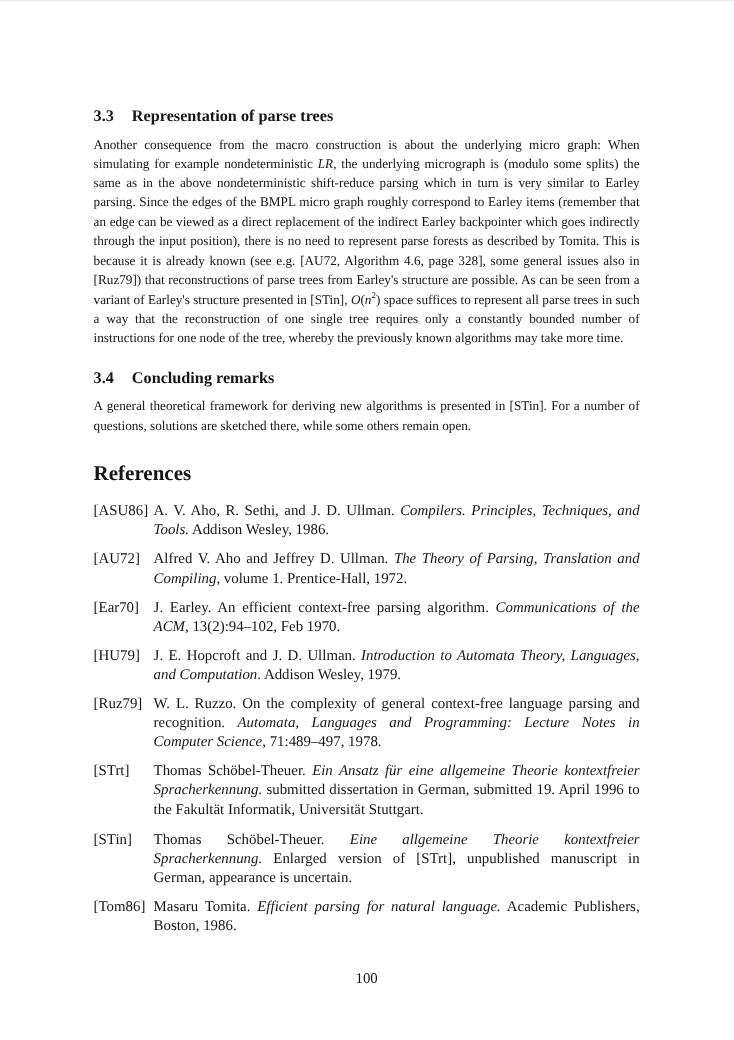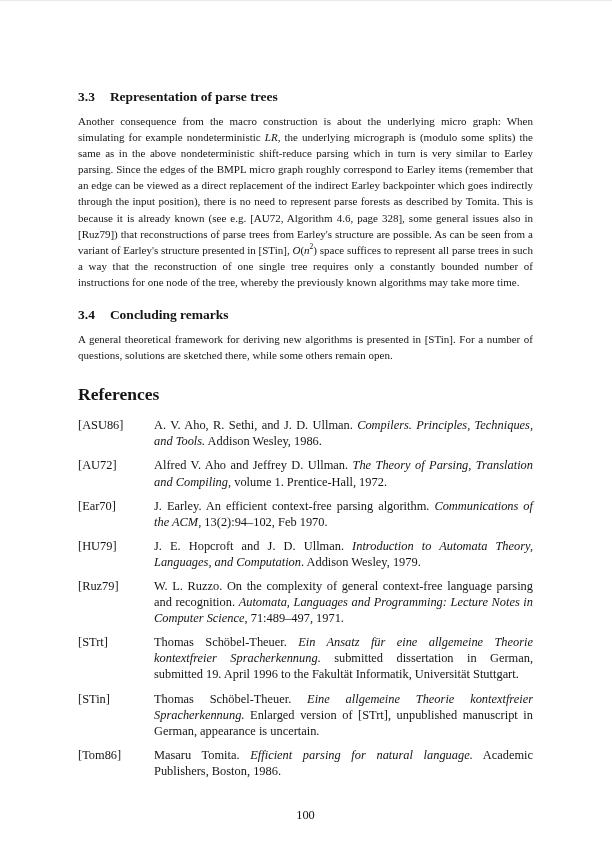--- a/index.html
+++ b/index.html
@@ -51,30 +51,28 @@
     margin: 21px 0 12px 0;
   }
   .refs {
     margin-top: 12px;
   }
   .ref {
     display: flex;
     font-size: 12.4px;
     line-height: 16.1px;
     margin-bottom: 8px;
-    gap: 10px;
   }
   .ref-label {
     flex: 0 0 50px;
     width: 50px;
   }
   .ref-text {
     flex: 1;
     text-align: justify;
-    margin-left: 16px;
   }
   .page-num {
     text-align: center;
     font-size: 12.4px;
     margin-top: 29px;
   }
 </style>
 </head>
 <body>
 
@@ -111,21 +109,21 @@
       <span class="ref-text"><span>J. Earley. An efficient context-free parsing algorithm. </span><span class="it">Communications of the ACM</span><span>, 13(2):94–102, Feb 1970.</span></span>
     </div>
 
     <div class="ref">
       <span class="ref-label">[HU79]</span>
       <span class="ref-text"><span>J. E. Hopcroft and J. D. Ullman. </span><span class="it">Introduction to Automata Theory, Languages, and Computation</span><span>. Addison Wesley, 1979.</span></span>
     </div>
 
     <div class="ref">
       <span class="ref-label">[Ruz79]</span>
-      <span class="ref-text"><span>W. L. Ruzzo. On the complexity of general context-free language parsing and recognition. </span><span class="it">Automata, Languages and Programming: Lecture Notes in Computer Science</span><span>, 71:489–497, 1971.</span></span>
+      <span class="ref-text"><span>W. L. Ruzzo. On the complexity of general context-free language parsing and recognition. </span><span class="it">Automata, Languages and Programming: Lecture Notes in Computer Science</span><span>, 71:489–497, 1978.</span></span>
     </div>
 
     <div class="ref">
       <span class="ref-label">[STrt]</span>
       <span class="ref-text"><span>Thomas Schöbel-Theuer. </span><span class="it">Ein Ansatz für eine allgemeine Theorie kontextfreier Spracherkennung.</span><span> submitted dissertation in German, submitted 19. April 1996 to the Fakultät Informatik, Universität Stuttgart.</span></span>
     </div>
 
     <div class="ref">
       <span class="ref-label">[STin]</span>
       <span class="ref-text"><span>Thomas Schöbel-Theuer. </span><span class="it">Eine allgemeine Theorie kontextfreier Spracherkennung.</span><span> Enlarged version of [STrt], unpublished manuscript in German, appearance is uncertain.</span></span>

